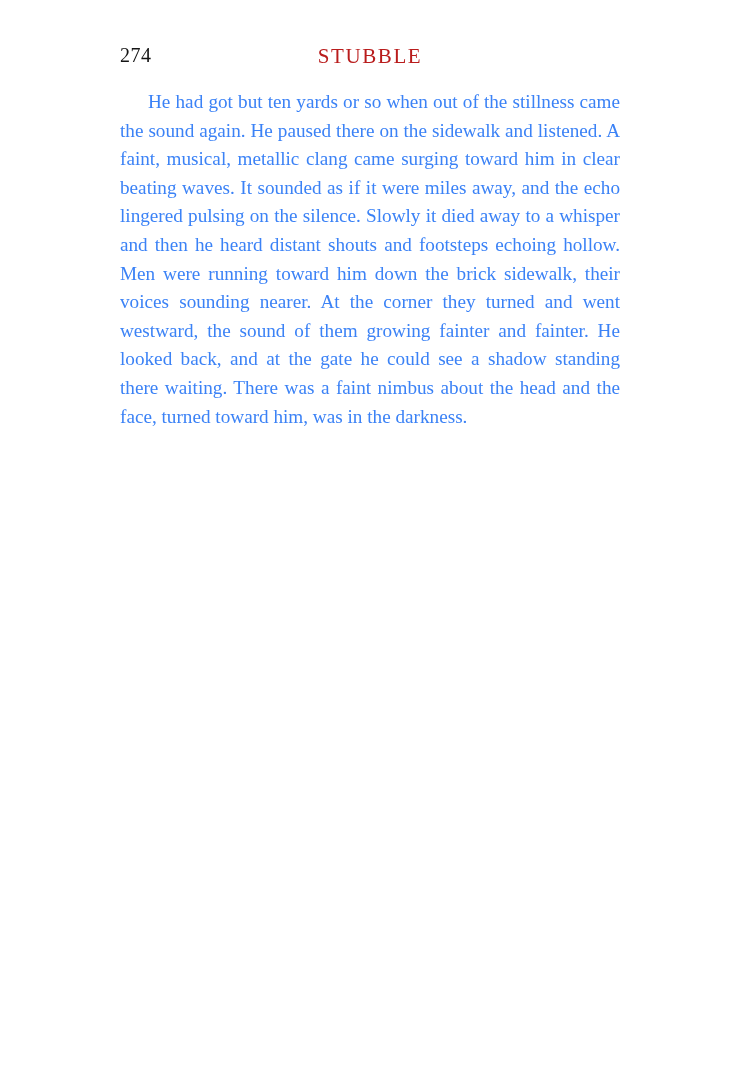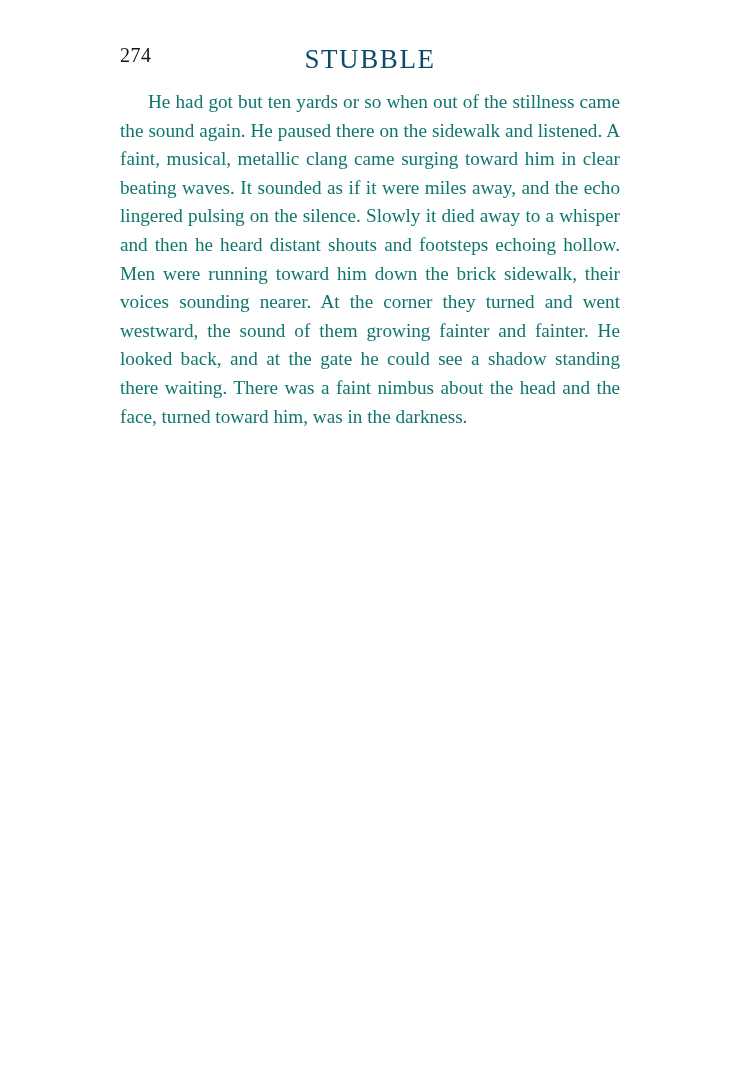--- a/index.html
+++ b/index.html
@@ -36,34 +36,34 @@
     font-size: 20px;
     letter-spacing: 0.5px;
     color: #141414;
   }
   .head-title {
     position: absolute;
     left: 0;
     right: 0;
     top: 0;
     text-align: center;
-    font-size: 27px;
+    font-size: 21px;
     letter-spacing: 1.6px;
-    color: #0c4a6e;
+    color: #b91c1c;
   }
   .body-text {
     position: absolute;
     top: 88px;
     left: 120px;
     width: 500px;
     font-size: 19.2px;
     line-height: 28.6px;
     text-align: justify;
     text-justify: inter-word;
-    color: #0f766e;
+    color: #3b82f6;
   }
   .body-text p {
     margin: 0;
     text-indent: 28px;
   }
   .body-text p + p {
     margin-top: 0;
   }
   
   .page::after {

